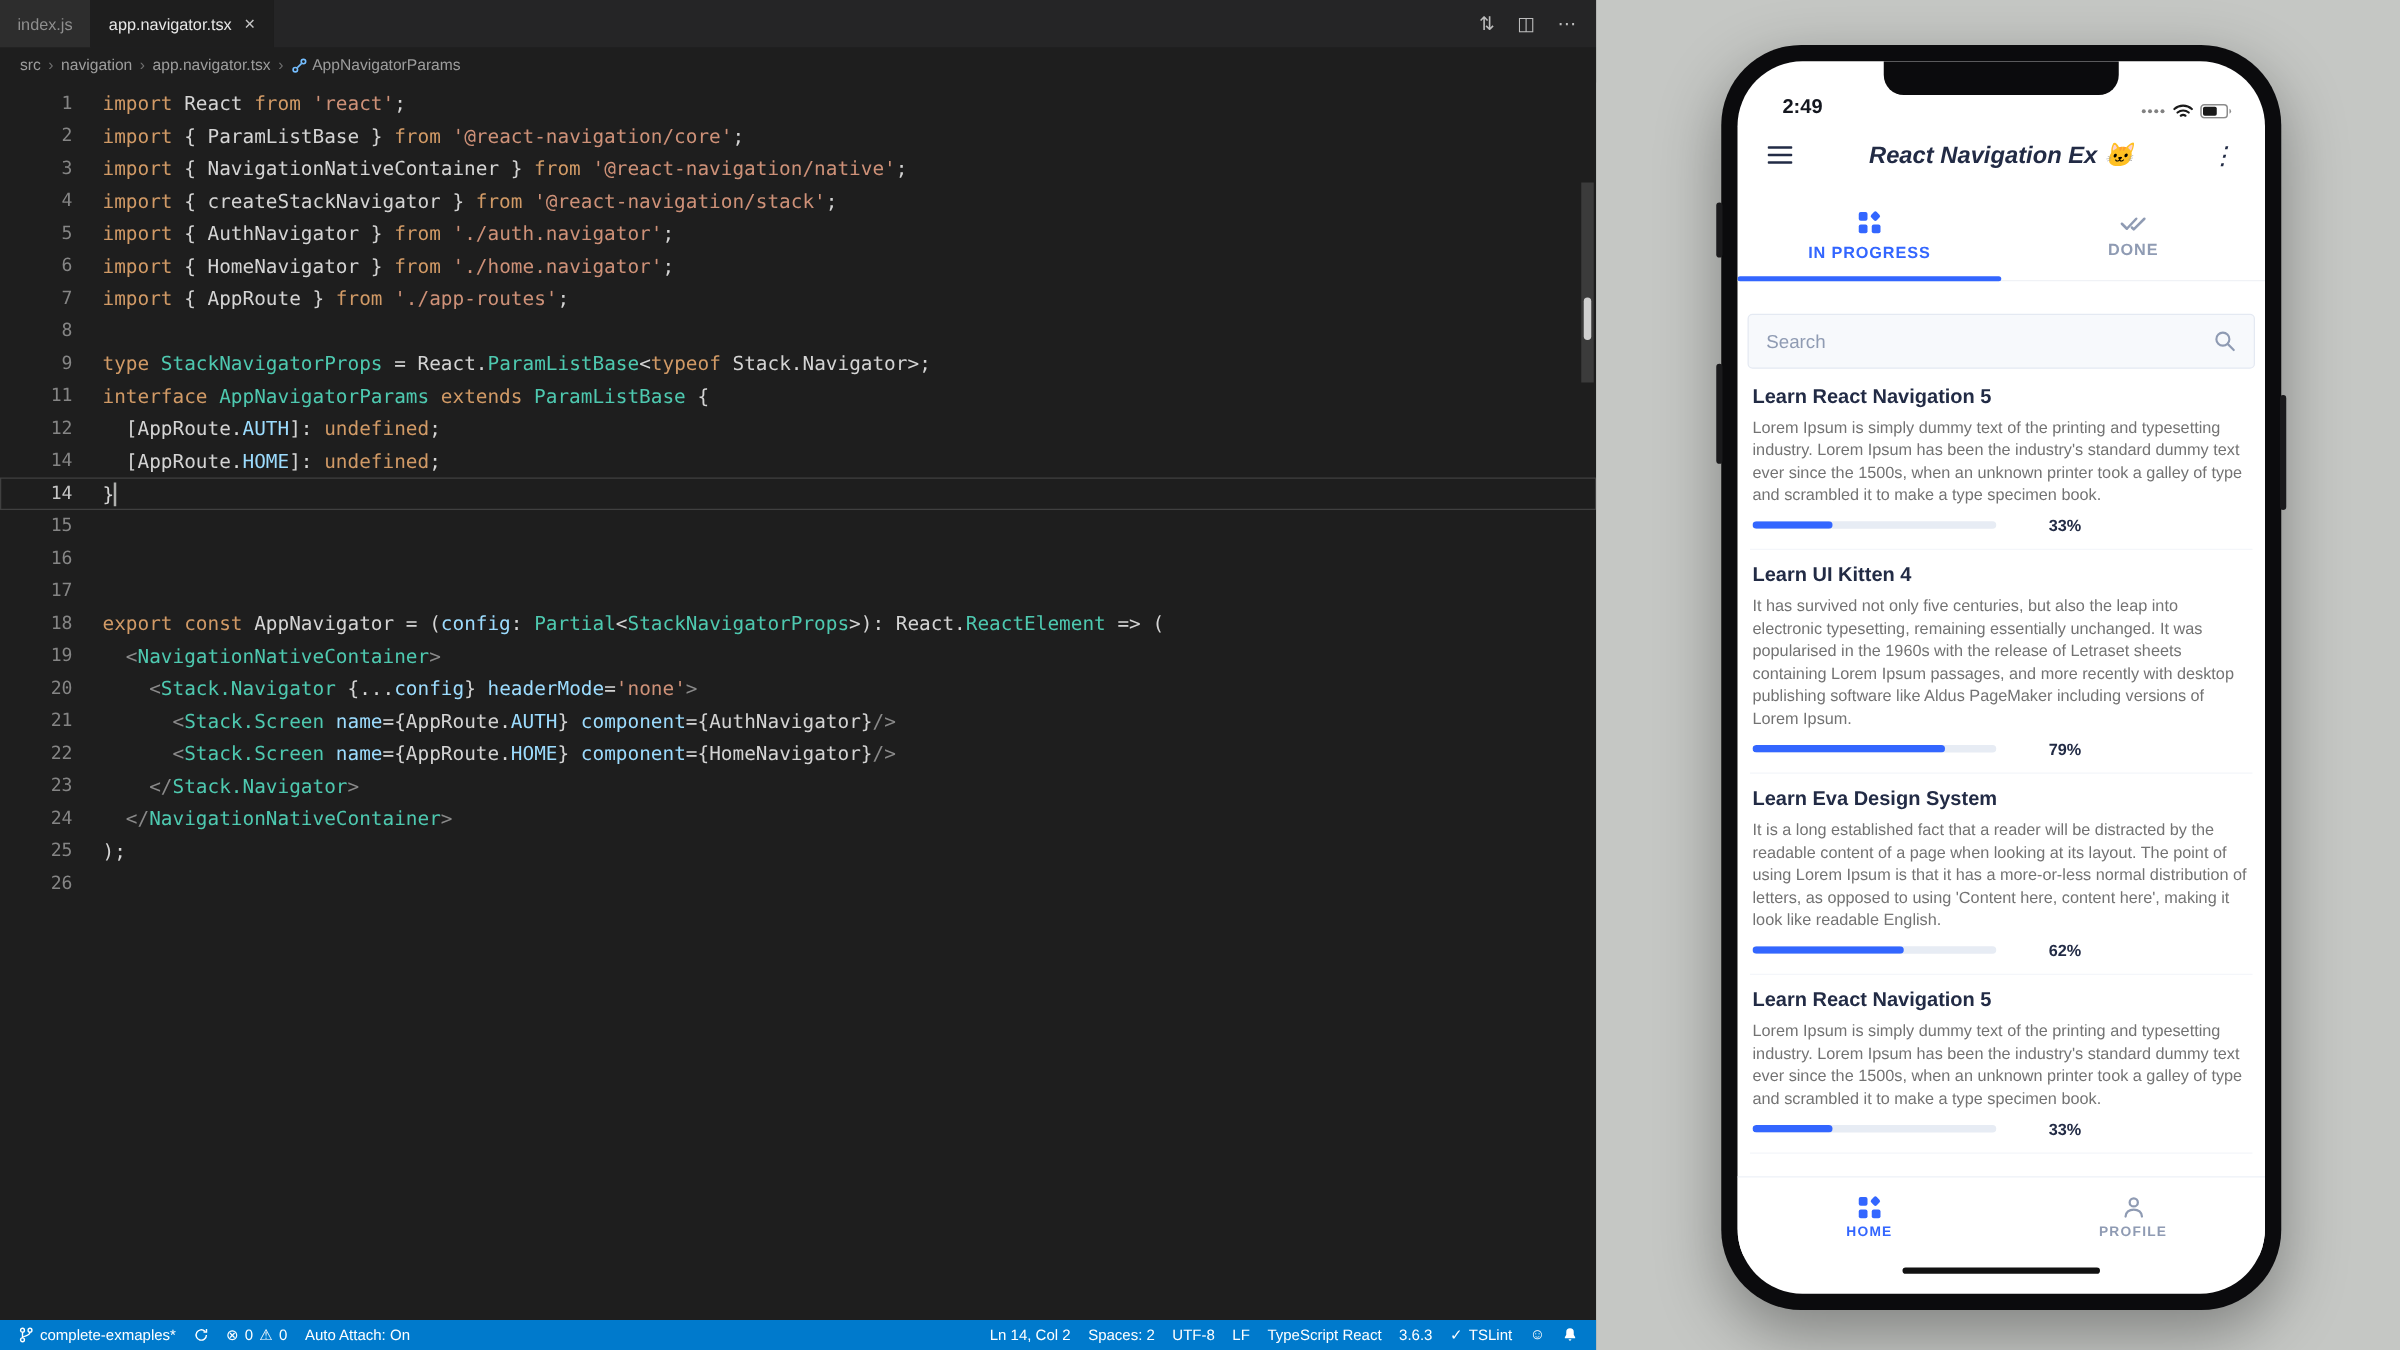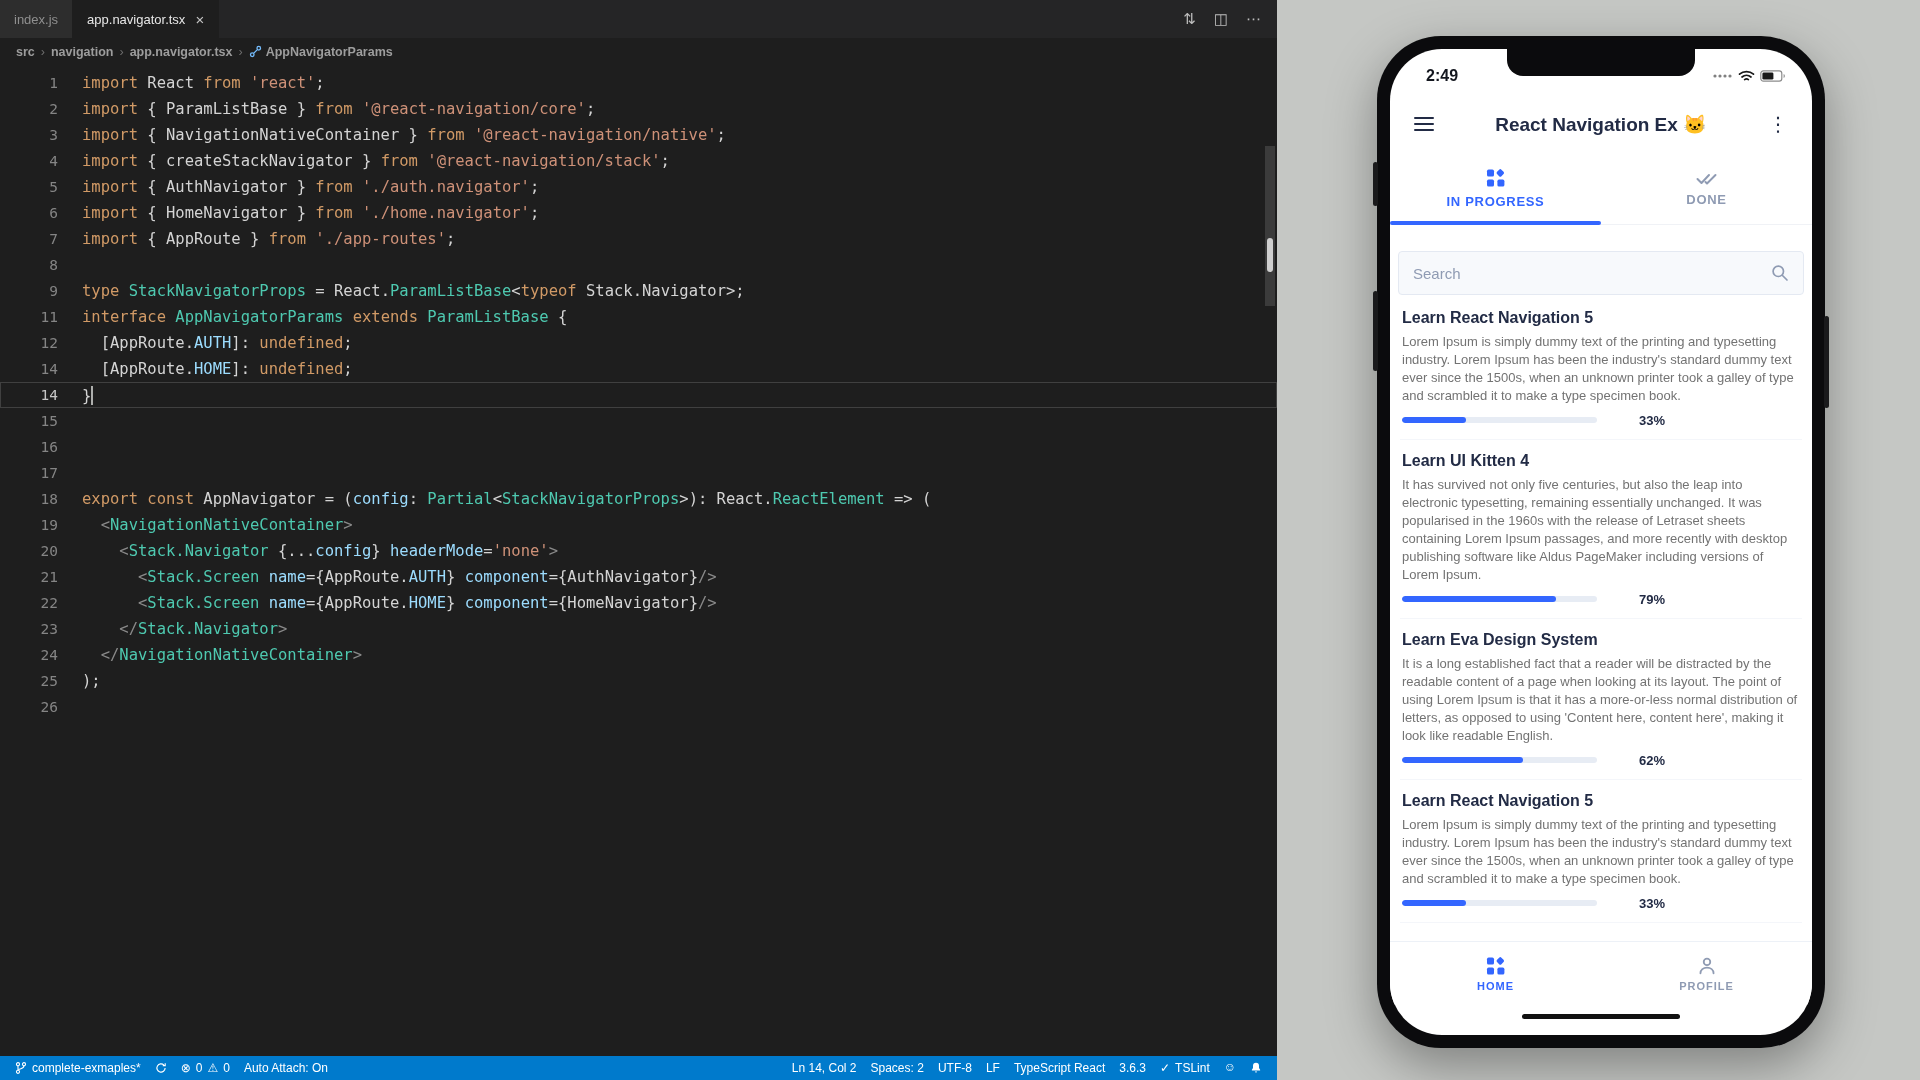--- a/index.html
+++ b/index.html
@@ -9,21 +9,21 @@
   
   .editor-window { position:absolute; left:0; top:0; width:1277px; height:1080px; background:#1e1e1e; display:flex; flex-direction:column; }
   .tabbar { height:38px; background:#252526; display:flex; align-items:stretch; flex-shrink:0; }
   .tab { display:flex; align-items:center; gap:10px; padding:0 14px; font-size:13px; color:#8f8f8f; background:#2d2d2d; border-right:1px solid #1e1e1e; cursor:pointer; }
   .tab.active { background:#1e1e1e; color:#e7e7e7; }
   .tab .close { color:#c5c5c5; font-size:15px; line-height:1; }
   .tabbar-actions { margin-left:auto; display:flex; align-items:center; gap:18px; padding:0 16px; color:#bdbdbd; font-size:15px; }
   .tabbar-actions span { cursor:pointer; }
 
   .breadcrumbs { height:28px; display:flex; align-items:center; padding:0 16px; font-size:12.5px; color:#9d9d9d; background:#1e1e1e; flex-shrink:0; }
-  .bc-item { display:flex; align-items:flex-start; gap:4px; cursor:pointer;font-weight:bold; }
+  .bc-item { display:flex; align-items:center; gap:4px; cursor:pointer; }
   .bc-sep { margin:0 6px; color:#6f6f6f; }
   .iface-icon { display:inline-block; }
 
   .code-area { flex:1; position:relative; overflow:hidden; font-family:"DejaVu Sans Mono",monospace; font-size:15.5px; line-height:26px; padding-top:4px; }
   .line { display:flex; height:26px; white-space:pre; }
   .line-num { width:58px; text-align:right; color:#858585; flex-shrink:0; user-select:none; font-size:14.5px; }
   .line-code { padding-left:24px; color:#d4d4d4; }
   .line.active { outline:1px solid #404040; outline-offset:-1px; }
   .line.active .line-num { color:#c6c6c6; }
   .tok-kw { color:#D19A66; }
@@ -46,25 +46,25 @@
   
   .desktop { position:absolute; left:1277px; top:0; width:643px; height:1080px; background:#c5c7c4; }
   .phone { position:absolute; left:100px; top:36px; width:448px; height:1012px; background:#0b0b0d; border-radius:64px; box-shadow:0 18px 50px rgba(0,0,0,0.35); }
   .side-btn { position:absolute; width:5px; background:#1a1a1c; border-radius:3px; }
   .sb1 { left:-4px; top:126px; height:44px; }
   .sb2 { left:-4px; top:255px; height:80px; }
   .sb3 { right:-4px; top:280px; height:92px; }
   .screen { position:absolute; left:13px; top:13px; right:13px; bottom:13px; background:#ffffff; border-radius:52px; overflow:hidden; display:flex; flex-direction:column; }
   .notch { position:absolute; top:0; left:50%; transform:translateX(-50%); width:188px; height:27px; background:#0b0b0d; border-radius:0 0 16px 16px; z-index:6; }
 
-  .p-status { height:46px; display:flex; align-items:center; justify-content:space-between; padding:8px 26px 0 36px; flex-shrink:0; }
+  .p-status { height:46px; display:flex; align-items:flex-end; justify-content:space-between; padding:8px 26px 0 36px; flex-shrink:0; }
   .p-time { font-size:16px; font-weight:bold; color:#14171f; }
   .p-statusicons { display:flex; align-items:center; gap:5px; }
 
-  .p-header { height:58px; display:flex; align-items:center; padding:0 20px; flex-shrink:0; }
+  .p-header { height:58px; display:flex; align-items:center; padding:0 20px; flex-shrink:0;font-style:italic; }
   .p-title { flex:1; text-align:center; font-size:19px; font-weight:bold; color:#222B45; }
   .icon-btn { width:28px; display:flex; align-items:center; justify-content:center; cursor:pointer; color:#222B45; }
   .kebab { font-size:20px; color:#222B45; }
 
   .p-tabs { height:72px; display:flex; border-bottom:1px solid #f0f2f6; flex-shrink:0; }
   .p-tab { position:relative; flex:1; display:flex; flex-direction:column; align-items:center; justify-content:center; gap:6px; color:#8F9BB3; cursor:pointer; }
   .p-tab .p-tab-label { font-size:13px; font-weight:bold; letter-spacing:0.7px; }
   .p-tab.active { color:#3366FF; }
   .p-tab.active::after { content:""; position:absolute; left:0; right:0; bottom:-1px; height:4px; background:#3366FF; border-radius:2px; }
 

